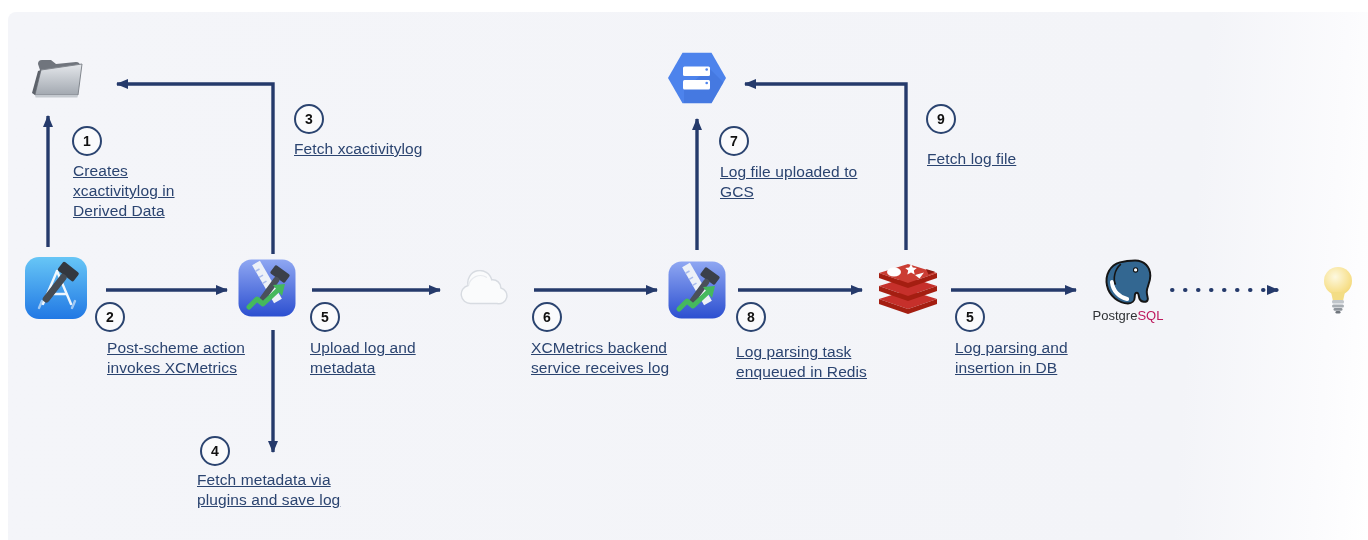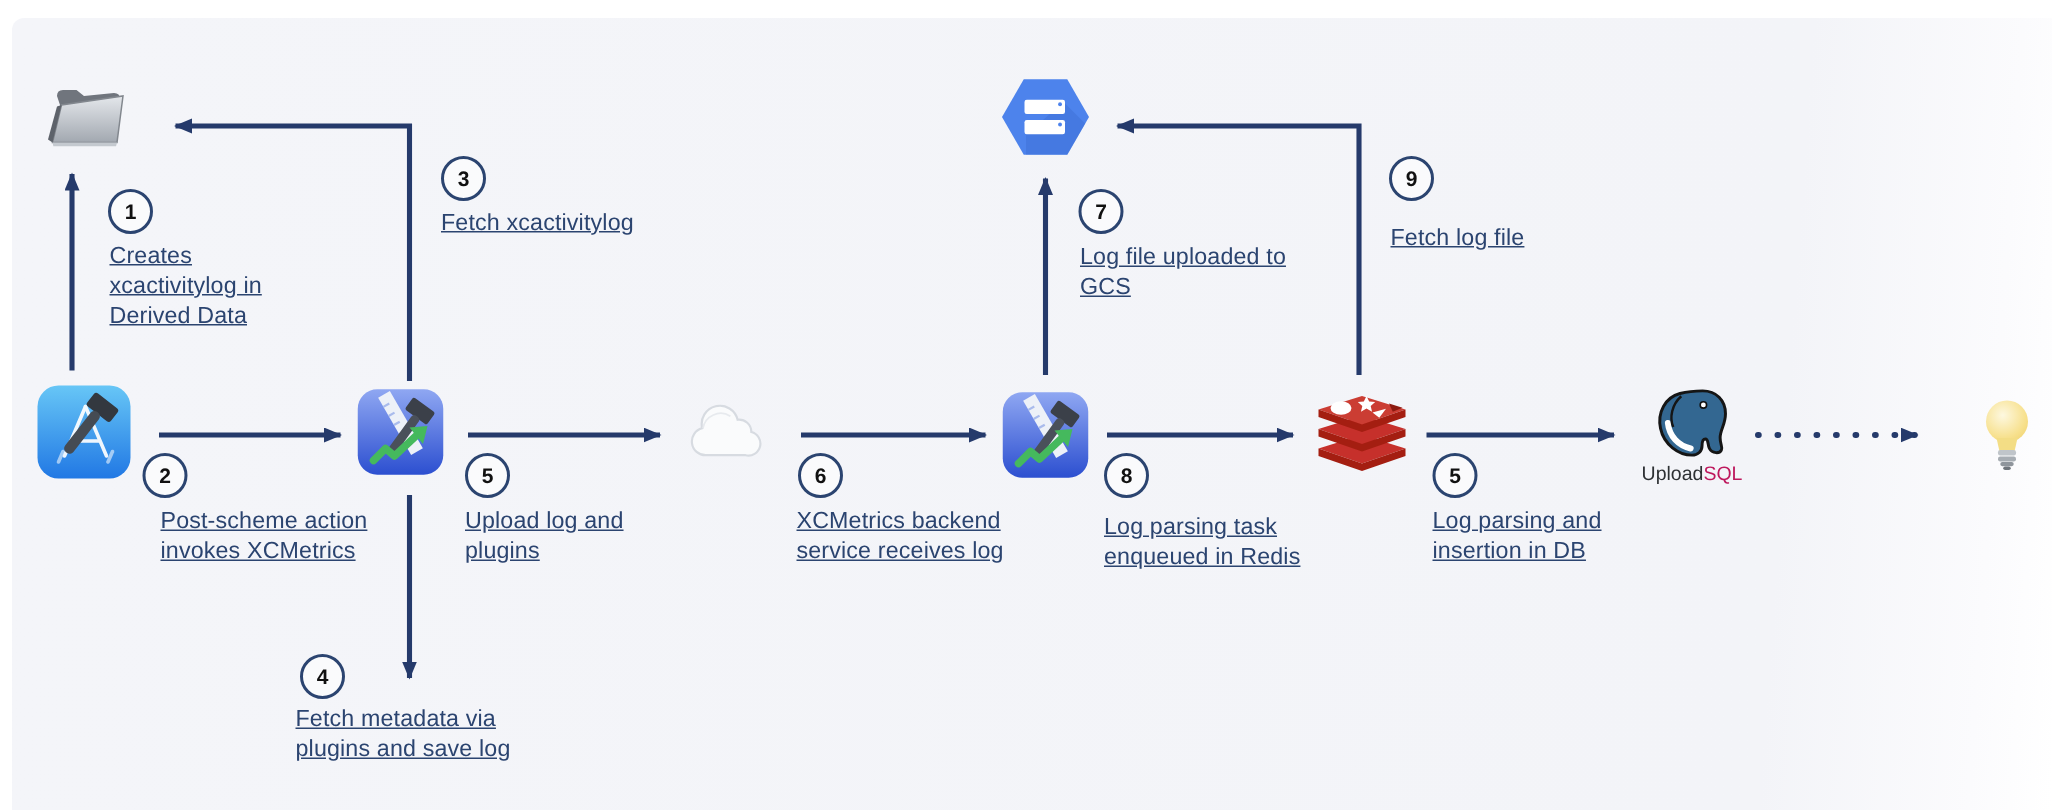--- a/index.html
+++ b/index.html
@@ -210,21 +210,21 @@
 </div>
 <div class="node" style="left:877px;top:261px;width:62px;height:58px;">
   <svg viewBox="0 0 62 58">
       <use href="#sym-redis"></use>
     </svg>
 </div>
 <div class="node pg-node" style="left:1091px;top:257px;width:74px;height:66px;">
   <svg viewBox="0 0 60 56">
       <use href="#sym-postgres"></use>
     </svg>
-  <div class="pg-label"><span class="pg-dark">Upload</span><span class="pg-accent">SQL</span></div>
+  <div class="pg-label"><span class="pg-dark">Postgre</span><span class="pg-accent">SQL</span></div>
 </div>
 <div class="node" style="left:1321px;top:265px;width:34px;height:50px;">
   <svg viewBox="0 0 34 50">
       <use href="#sym-bulb"></use>
     </svg>
 </div>
 
 <div class="step" style="left:72px;top:126px;">
   <div class="step-badge">1</div>
   <div class="step-label" style="left:1px;top:35px;width:120px;">Creates xcactivitylog in Derived Data</div>
@@ -236,21 +236,21 @@
 <div class="step" style="left:294px;top:104px;">
   <div class="step-badge">3</div>
   <div class="step-label" style="left:0px;top:35px;width:170px;">Fetch xcactivitylog</div>
 </div>
 <div class="step" style="left:200px;top:436px;">
   <div class="step-badge">4</div>
   <div class="step-label" style="left:-3px;top:34px;width:170px;">Fetch metadata via plugins and save log</div>
 </div>
 <div class="step" style="left:310px;top:302px;">
   <div class="step-badge">5</div>
-  <div class="step-label" style="left:0px;top:36px;width:130px;">Upload log and plugins</div>
+  <div class="step-label" style="left:0px;top:36px;width:130px;">Upload log and metadata</div>
 </div>
 <div class="step" style="left:532px;top:302px;">
   <div class="step-badge">6</div>
   <div class="step-label" style="left:-1px;top:36px;width:165px;">XCMetrics backend service receives log</div>
 </div>
 <div class="step" style="left:719px;top:126px;">
   <div class="step-badge">7</div>
   <div class="step-label" style="left:1px;top:36px;width:165px;">Log file uploaded to GCS</div>
 </div>
 <div class="step" style="left:736px;top:302px;">

